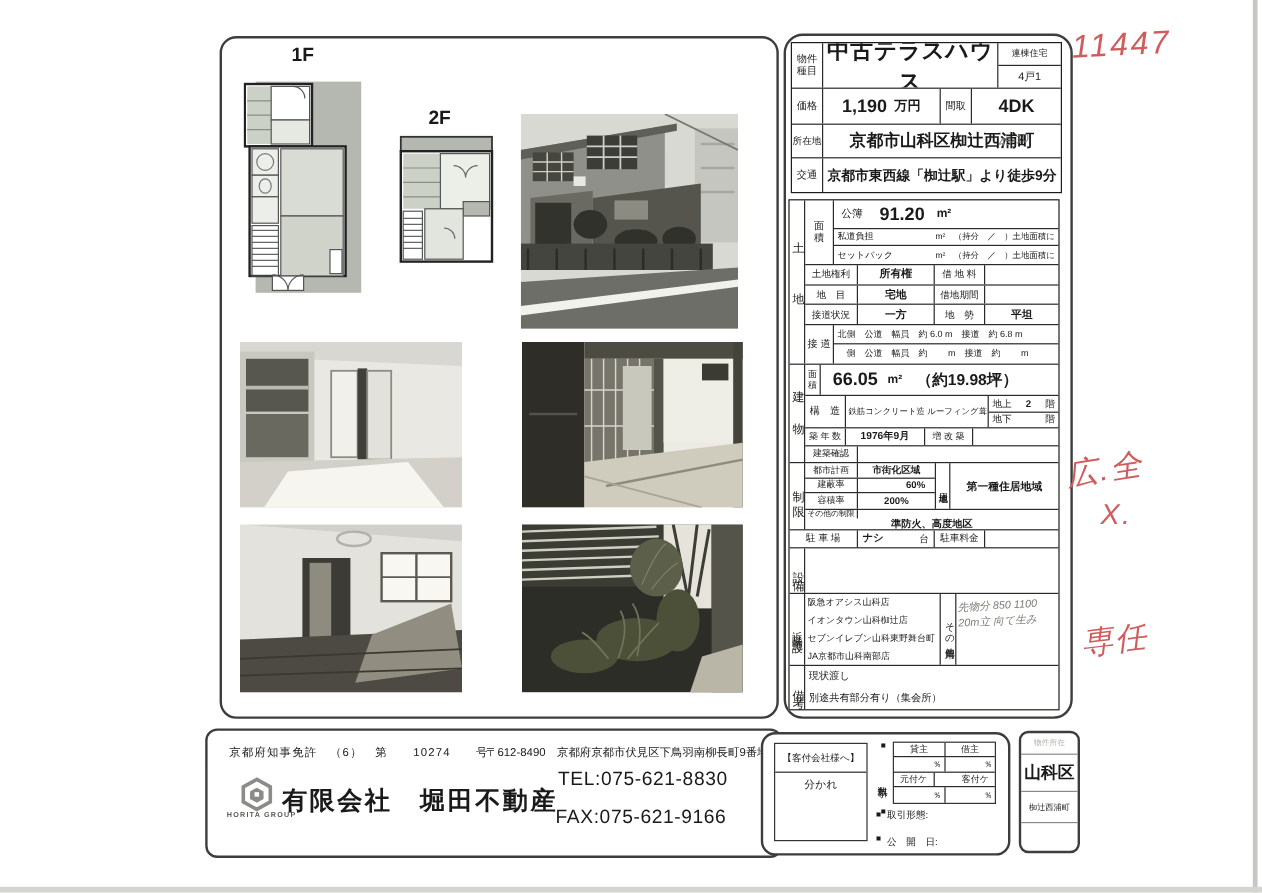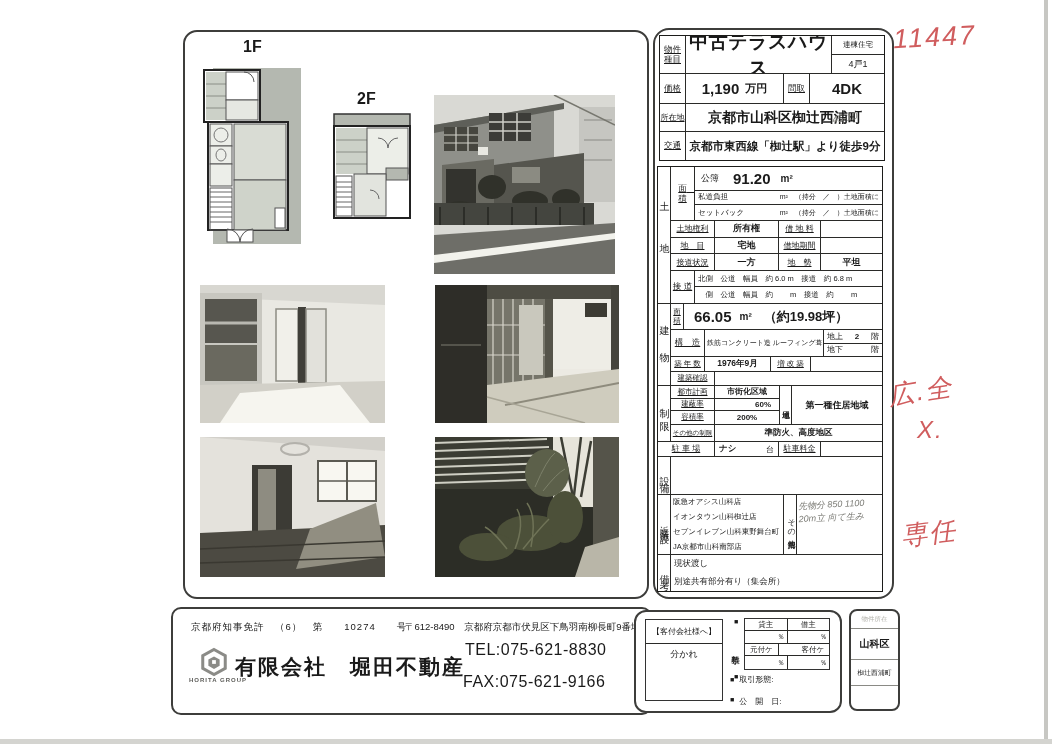--- a/index.html
+++ b/index.html
@@ -6,21 +6,21 @@
   #page{position:relative;width:1052px;height:744px;background:#ffffff;overflow:hidden;
         font-family:"Liberation Sans","DejaVu Sans",sans-serif;color:#1a1a1a;}
   .ab{position:absolute;}
   .box{position:absolute;background:#fff;border:2.5px solid #3d3d3b;border-radius:14px;}
   
   .r{display:flex;box-sizing:border-box;}
   .c{box-sizing:border-box;display:flex;align-items:center;overflow:hidden;}
   .br{border-right:1px solid #2a2a28;}
   .bb{border-bottom:1px solid #2a2a28;}
   .ctr{justify-content:center;text-align:center;}
-  .lbl{font-size:8.5px;justify-content:center;text-align:center;line-height:1.15;text-decoration:underline;}
+  .lbl{font-size:8.5px;justify-content:center;text-align:center;line-height:1.15;}
   .v{writing-mode:vertical-rl;text-orientation:upright;display:flex;align-items:center;justify-content:center;box-sizing:border-box;}
   .tbl{position:absolute;border:1.6px solid #1c1c1a;background:#fff;box-sizing:border-box;}
   .hand-red{position:absolute;color:#d05d5e;font-style:italic;letter-spacing:2px;white-space:nowrap;}
   .hand-gray{color:#7c7c76;font-style:italic;}
   .small{font-size:7.5px;}
   .b{font-weight:bold;}
   svg{display:block;}
 </style>
 </head>
 <body>
@@ -362,21 +362,21 @@
                 <div class="c ctr b" style="flex:1;font-size:8px;">60%</div>
               </div>
               <div class="r" style="height:13px;">
                 <div class="c br lbl" style="width:44px;font-size:7.5px;">容積率</div>
                 <div class="c ctr b" style="flex:1;font-size:8px;">200%</div>
               </div>
             </div>
             <div class="v br" style="width:13px;font-size:7.5px;border-left:1px solid #2a2a28;">用途地域</div>
             <div class="c ctr b" style="flex:1;font-size:9px;">第一種住居地域</div>
           </div>
-          <div class="r" style="height:17px;">
+          <div class="r" style="height:17px;flex-direction:column;">
             <div class="c br lbl" style="width:44px;font-size:6.5px;">その他の制限</div>
             <div class="c ctr b" style="flex:1;font-size:8.5px;">準防火、高度地区</div>
           </div>
         </div>
       </div>
 
       <div class="r bb" style="height:15px;">
         <div class="c br lbl" style="width:57px;font-size:8px;">駐 車 場</div>
         <div class="c br" style="width:64px;padding:0 4px;justify-content:space-between;">
           <span class="b" style="font-size:8.5px;">ナシ</span>
@@ -470,20 +470,20 @@
       <span style="font-size:8px;">取引形態:</span>
     </div>
     <div class="ab" style="left:94px;top:84px;display:flex;gap:5px;">
       <span style="font-size:7px;">■</span>
       <span style="font-size:8px;">公　開　日:</span>
     </div>
   </div>
 
   <div class="box" style="left:849px;top:609px;width:47px;height:98px;border-radius:8px;">
     <div class="c ctr" style="height:18px;font-size:6.5px;color:#b3b2ab;border-bottom:1px solid #8a8a85;">物件所在</div>
-    <div class="c ctr b" style="height:31px;font-size:10px;border-bottom:1px solid #8a8a85;">山科区</div>
+    <div class="c ctr b" style="height:31px;font-size:14px;border-bottom:1px solid #8a8a85;">山科区</div>
     <div class="c ctr" style="height:26px;font-size:6.8px;border-bottom:1px solid #8a8a85;">椥辻西浦町</div>
     <div class="c" style="height:18px;"></div>
   </div>
 
   <div class="ab" style="left:1044px;top:0;width:4px;height:744px;background:#c7c7c3;"></div>
   <div class="ab" style="left:0;top:739px;width:1052px;height:5px;background:#d4d4d0;"></div>
 </div>
 
 </body></html>

